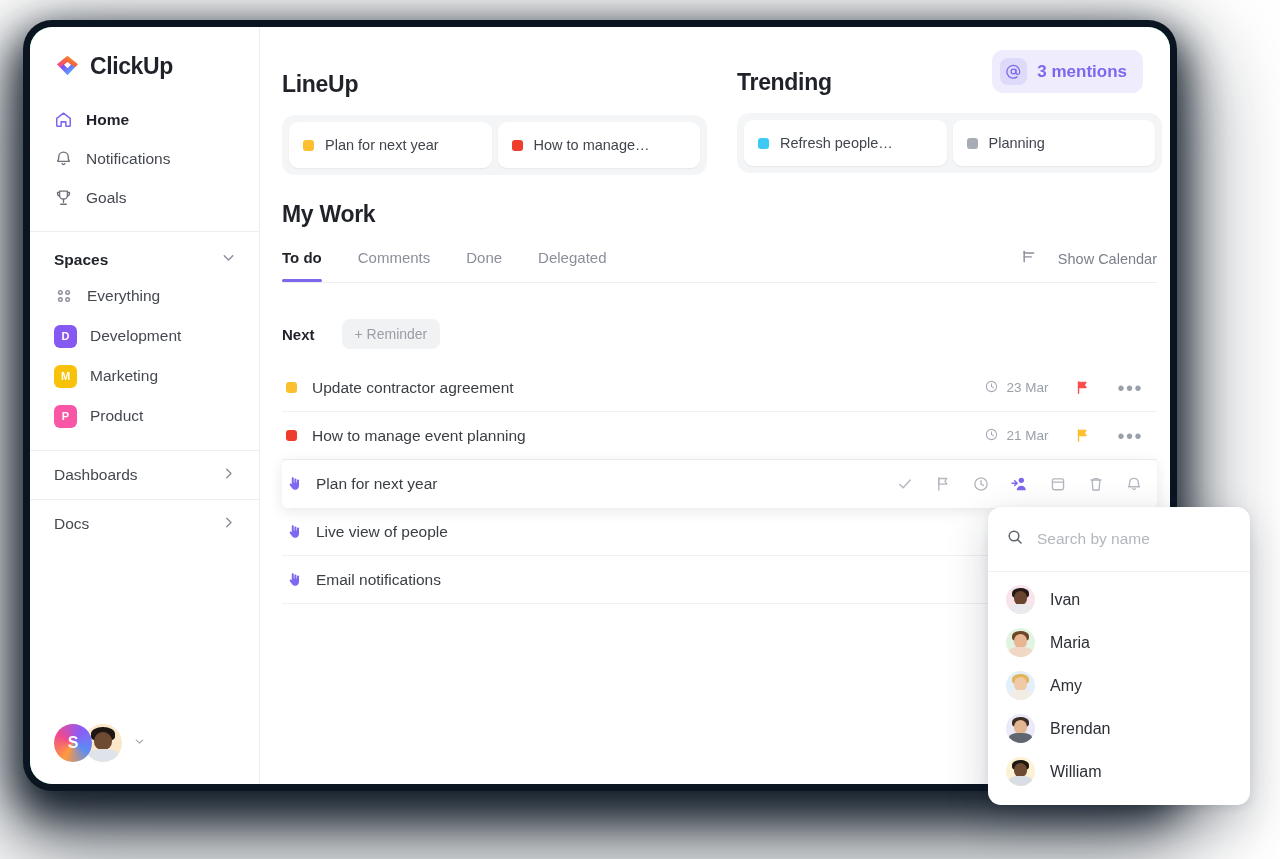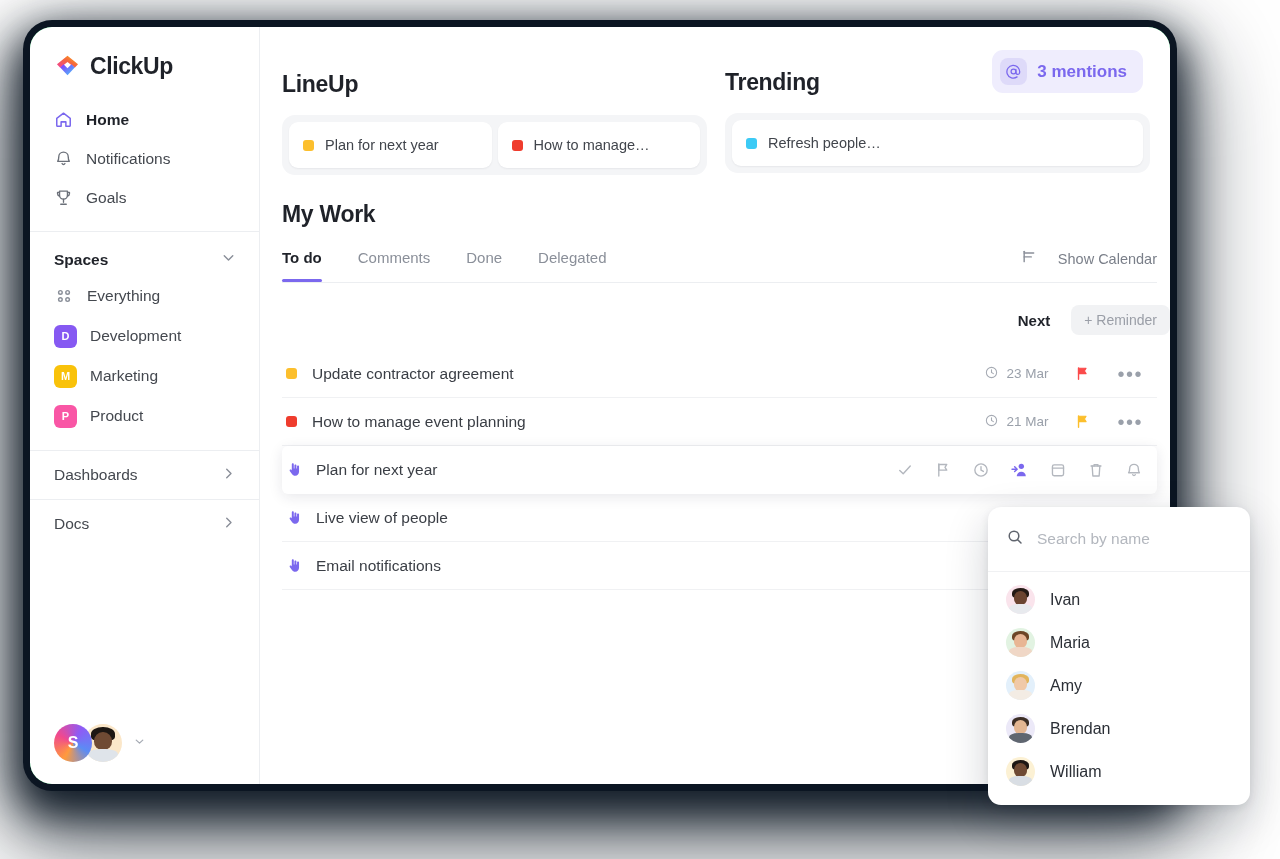--- a/index.html
+++ b/index.html
@@ -107,21 +107,21 @@
     display: flex; align-items: center; gap: 10px;
     background: #efedfd; border-radius: 11px;
     padding: 8px 16px 8px 8px;
   }
   .at-box {
     width: 27px; height: 27px; border-radius: 8px; background: #dedaf9;
     display:flex; align-items:center; justify-content:center;
   }
   .mentions-text { font-size: 17px; font-weight: bold; color: #7b68ee; }
 
-  .top-cols { display: flex; gap: 18px; padding: 0 0 0 22px; }
+  .top-cols { display: flex; gap: 30px; padding: 0 0 0 22px; }
   .col { }
   .col-lineup { width: 425px; }
   .col-trending { width: 425px; }
 
   .sec-title { font-size: 23px; font-weight: bold; color: #1f2229; letter-spacing: -.3px; }
   .lineup-title { padding: 44px 0 0 0; }
   .trending-title { padding: 42px 0 0 0; }
 
   .chip-tray {
     margin-top: 17px;
@@ -157,21 +157,21 @@
     height: 3px; background: #7b68ee; border-radius: 2px;
   }
   .tabs-rule { height: 1px; background: #eceef1; width: 875px; }
 
   .show-cal {
     position: absolute; right: 0; top: -2px;
     display: flex; align-items: center; gap: 18px; cursor: pointer;
   }
   .show-cal-label { font-size: 14.5px; color: #7a7f89; }
 
-  .next-row { display: flex; align-items: center; gap: 21px; margin-top: 22px; justify-content: flex-end; }
+  .next-row { display: flex; align-items: center; gap: 27px; margin-top: 36px; }
   .next-label { font-size: 15px; font-weight: bold; color: #1f2229; }
   .reminder-btn {
     background: #f1f2f4; border-radius: 8px; border: 0;
     font-size: 14px; color: #9a9ea7; padding: 7px 13px; cursor: pointer;
     font-family: "Liberation Sans", sans-serif;
   }
 
   
   .task-list { margin-top: 15px; width: 875px; }
   .task-row {
@@ -404,20 +404,24 @@
           </div>
         </div>
 
         <div class="col col-trending">
           <div class="sec-title trending-title">Trending</div>
           <div class="chip-tray">
             <div class="chip">
               <span class="chip-dot" style="background:#3ccaf5"></span>
               <span class="chip-label">Refresh people…</span>
             </div>
+            <div class="chip">
+              <span class="chip-dot" style="background:#a8adb5"></span>
+              <span class="chip-label">Planning</span>
+            </div>
           </div>
         </div>
 
       </div>
 
       <div class="mywork">
         <div class="mywork-title">My Work</div>
 
         <div class="tabs-wrap">
           <div class="tabs">

